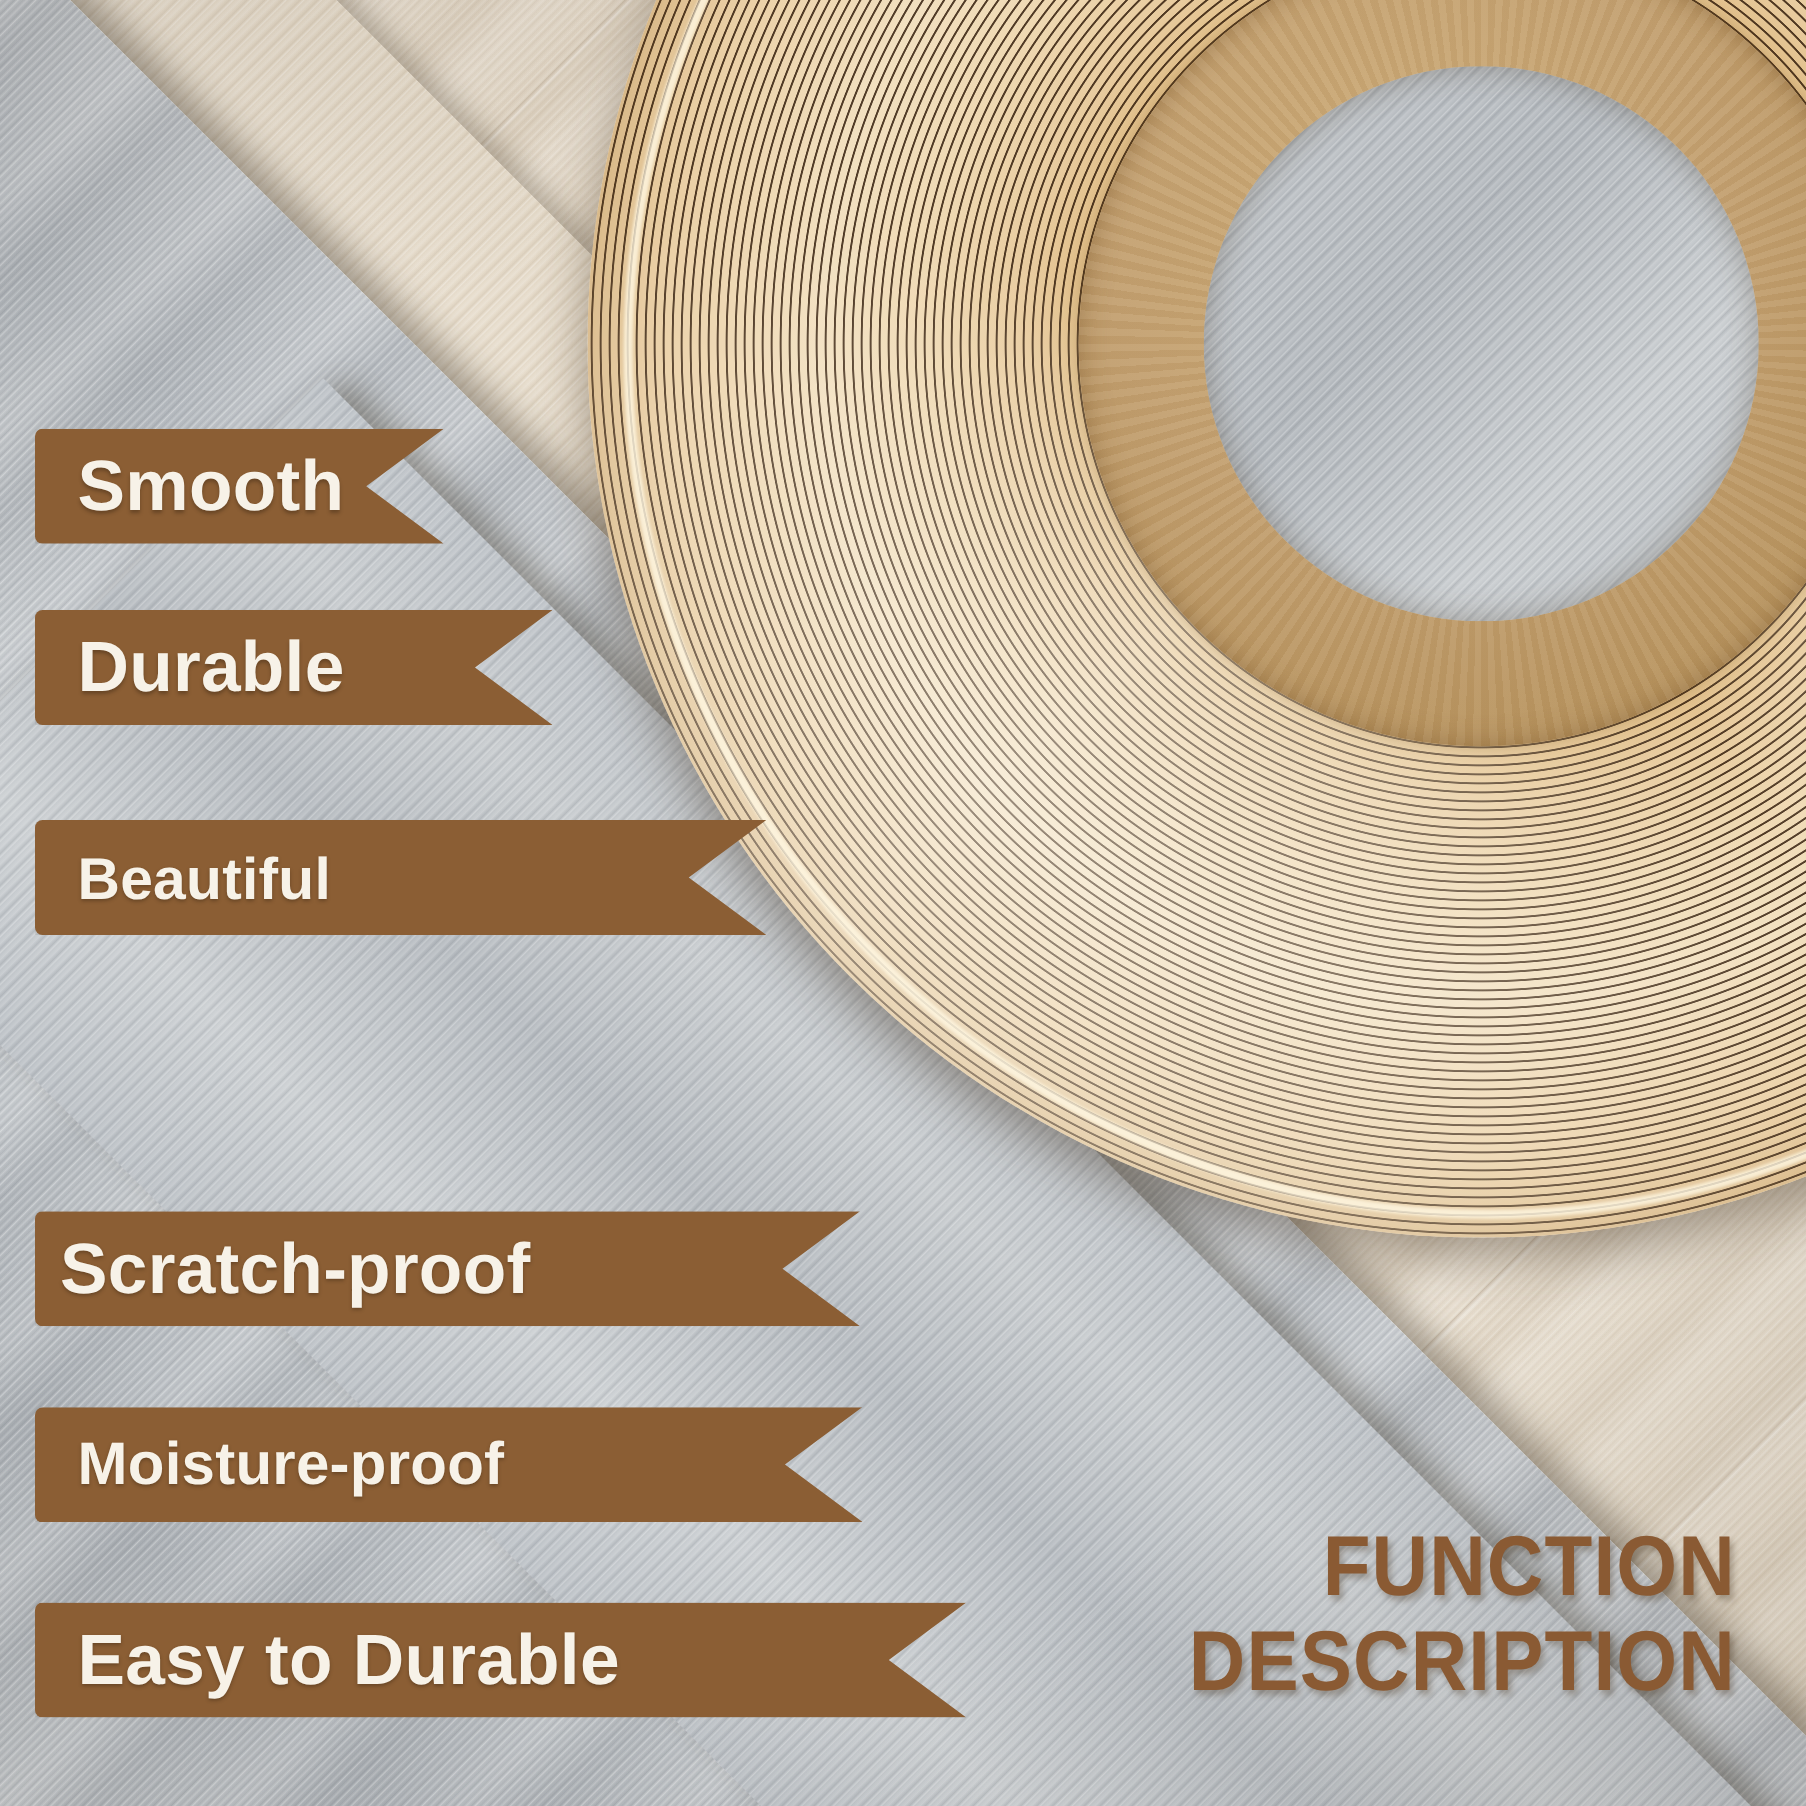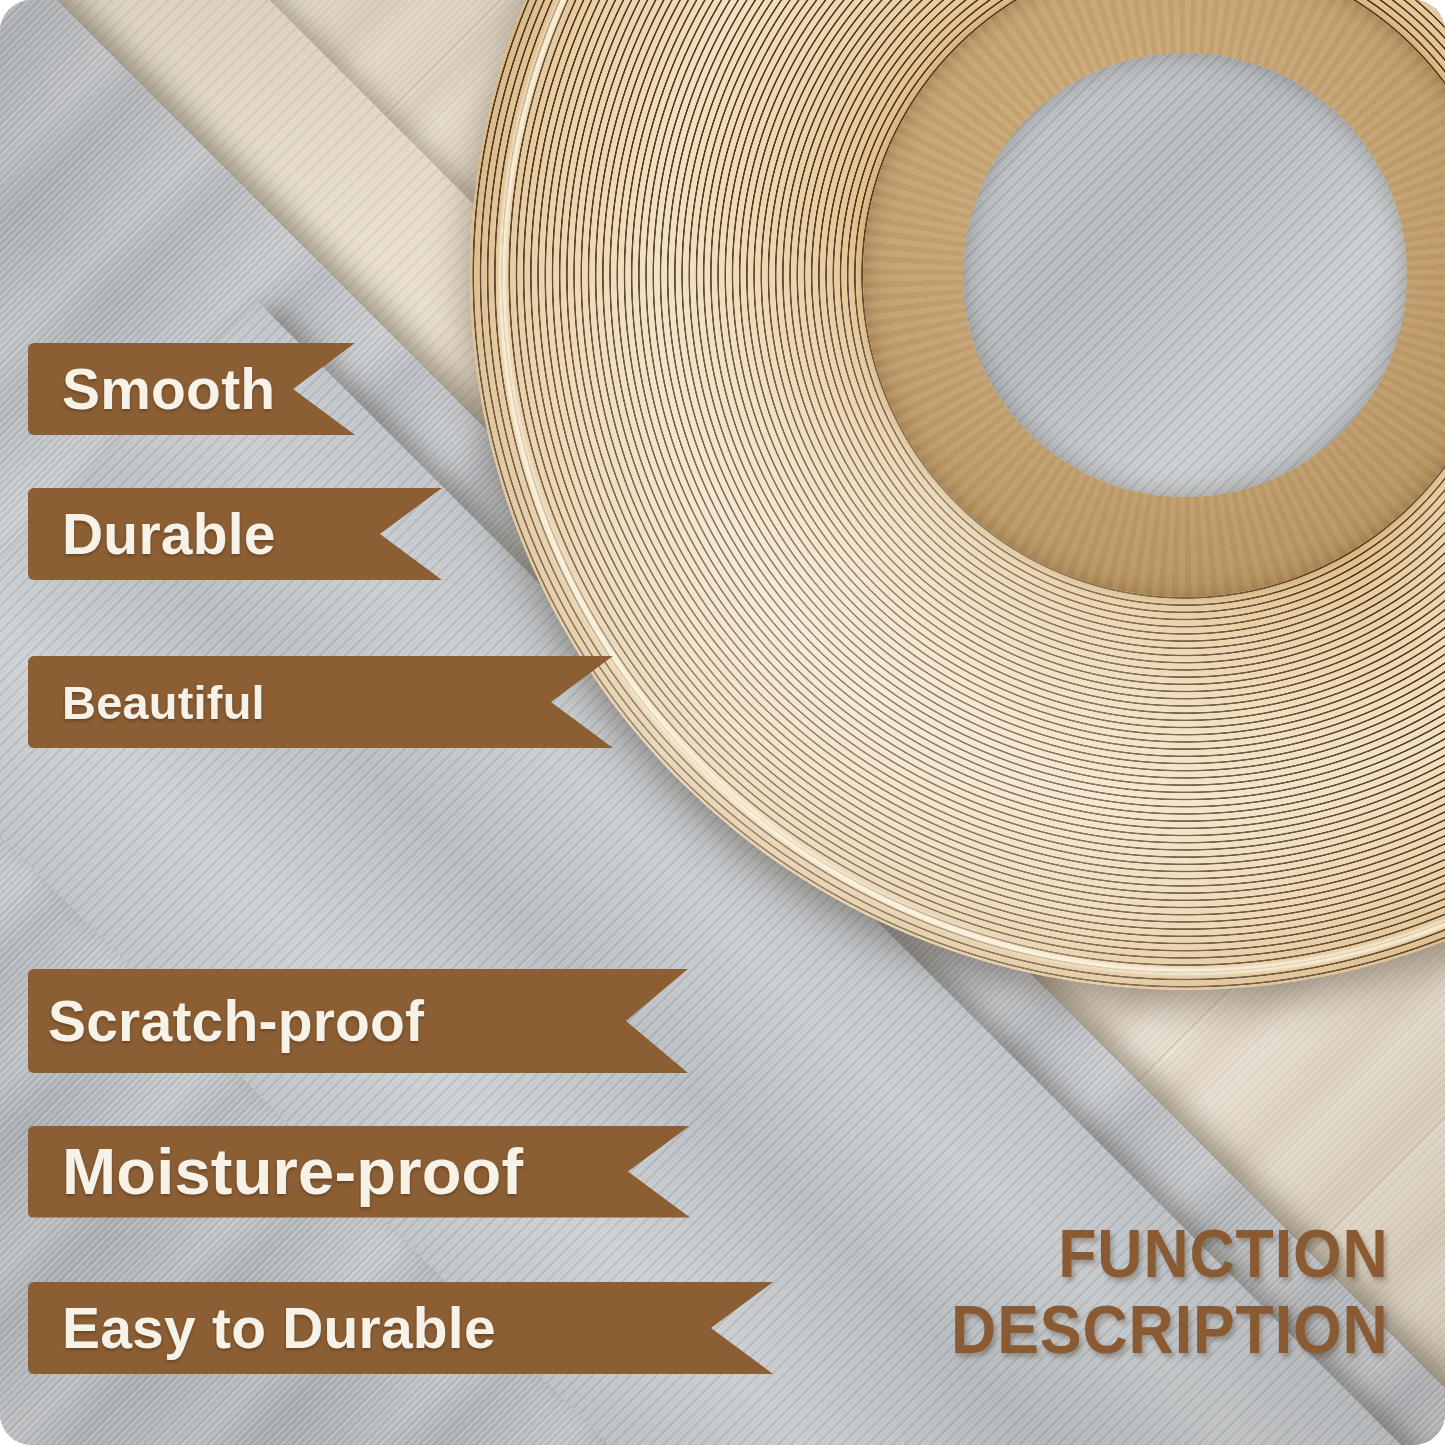--- a/index.html
+++ b/index.html
@@ -11,21 +11,20 @@
   body {
     font-family: "Liberation Sans", "DejaVu Sans", sans-serif;
   }
 
   #stage {
     position: relative;
     width: 1445px;
     height: 1445px;
     overflow: hidden;
     background: #0f172a;
-    border-radius: 32px;
   }
 
   
   .bg-layer { position: absolute; inset: 0; }
 
   
   .wood-cream {
     position: absolute;
     inset: -30%;
     background:
@@ -326,25 +325,25 @@
   <div class="banners">
       <div class="banner" style="top: 343px; height: 92px; width: 327px; clip-path: polygon(0% 0%, 100% 0%, 81.04% 50%, 100% 100%, 0% 100%);">
         <span class="banner-label" style="font-size: 57px;">Smooth</span>
       </div>
       <div class="banner" style="top: 488px; height: 92px; width: 414px; clip-path: polygon(0% 0%, 100% 0%, 85.02% 50%, 100% 100%, 0% 100%);">
         <span class="banner-label" style="font-size: 57px;">Durable</span>
       </div>
       <div class="banner" style="top: 656px; height: 92px; width: 585px; clip-path: polygon(0% 0%, 100% 0%, 89.4% 50%, 100% 100%, 0% 100%);">
         <span class="banner-label" style="font-size: 47px;">Beautiful</span>
       </div>
-      <div class="banner" style="top: 969px; height: 104px; width: 660px; clip-path: polygon(0% 0%, 100% 0%, 90.61% 50%, 100% 100%, 0% 100%); padding-left: 20px;">
+      <div class="banner" style="top: 969px; height: 92px; width: 660px; clip-path: polygon(0% 0%, 100% 0%, 90.61% 50%, 100% 100%, 0% 100%); padding-left: 20px;">
         <span class="banner-label" style="font-size: 57px;">Scratch-proof</span>
       </div>
       <div class="banner" style="top: 1125.5px; height: 92px; width: 662px; clip-path: polygon(0% 0%, 100% 0%, 90.63% 50%, 100% 100%, 0% 100%);">
-        <span class="banner-label" style="font-size: 65px;">Moisture-proof</span>
+        <span class="banner-label" style="font-size: 48px;">Moisture-proof</span>
       </div>
       <div class="banner" style="top: 1282px; height: 92px; width: 745px; clip-path: polygon(0% 0%, 100% 0%, 91.68% 50%, 100% 100%, 0% 100%);">
         <span class="banner-label" style="font-size: 57px;">Easy to Durable</span>
       </div>
     </div>
 
   <div class="heading">
     <div>FUNCTION</div>
     <div>DESCRIPTION</div>
   </div>

